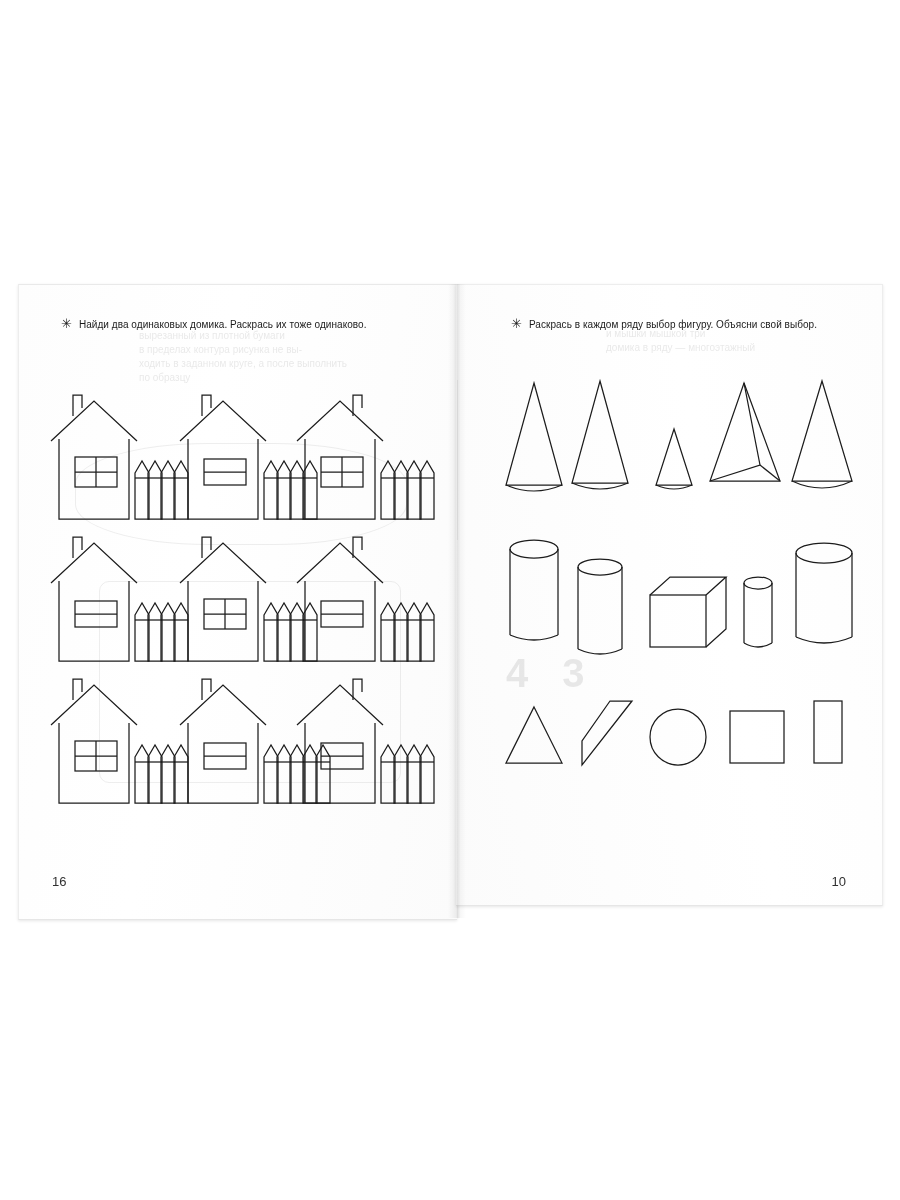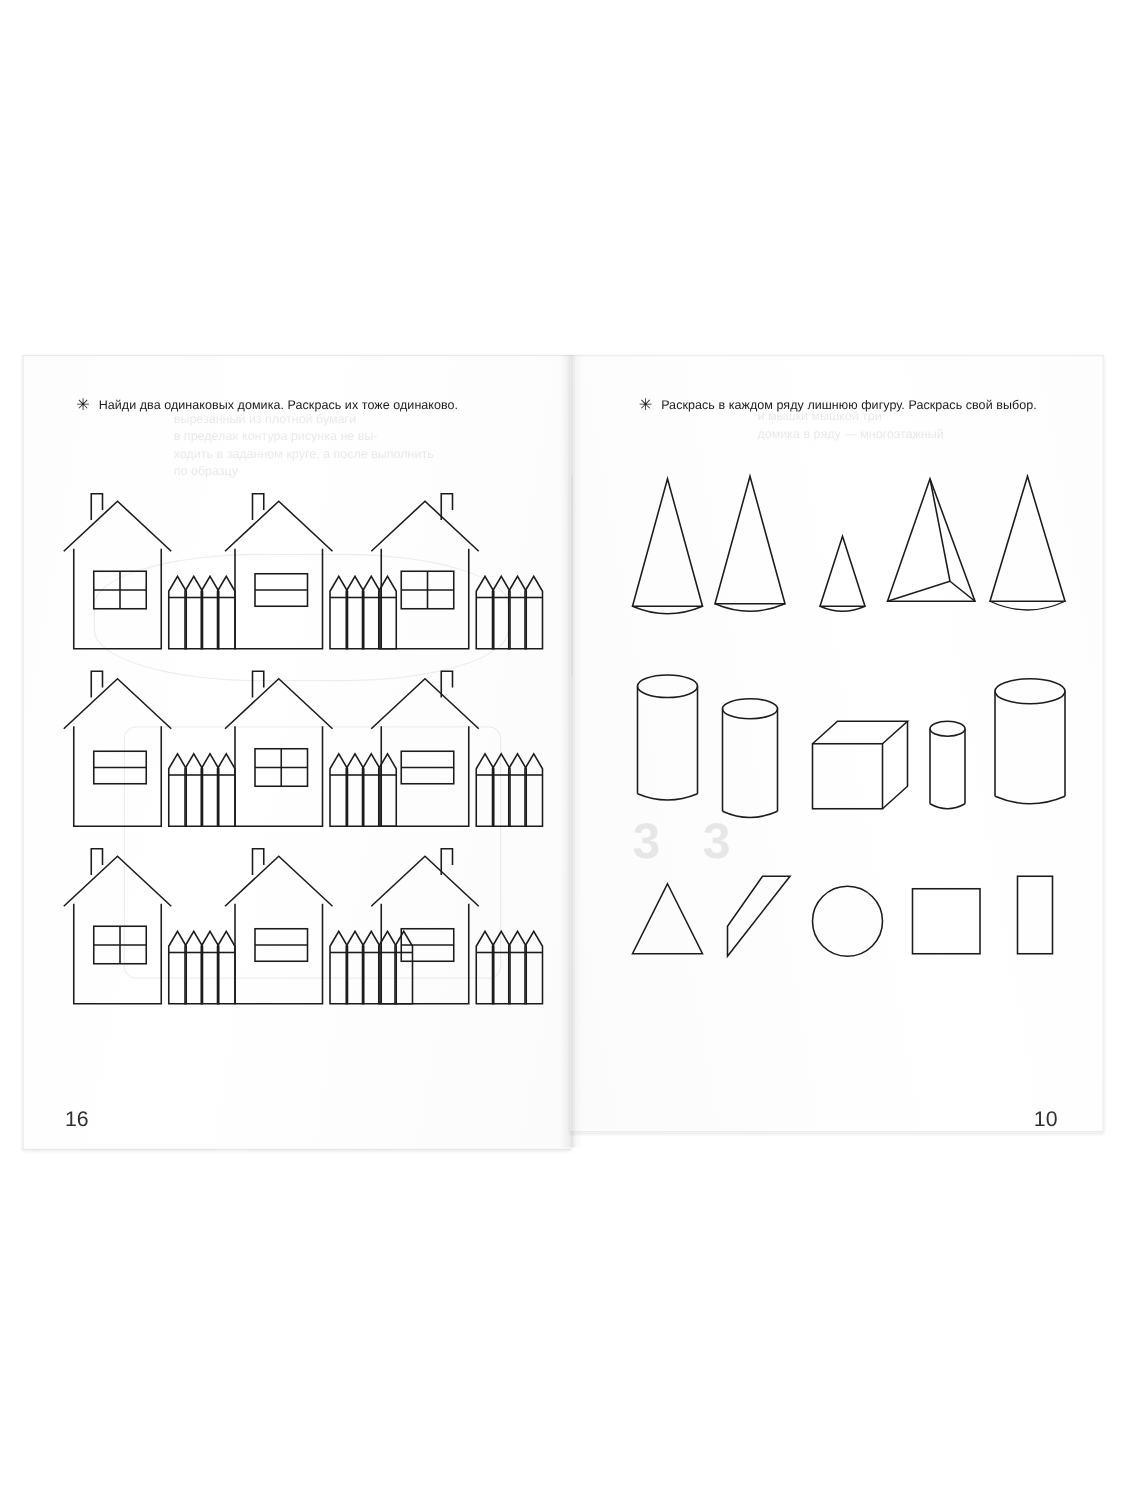--- a/index.html
+++ b/index.html
@@ -84,23 +84,22 @@
     font-size: 10px;
     line-height: 19px;
     color: #1b1b1b;
     letter-spacing: 0.05px;
   }
   .task-left { left: 42px; top: 30px; width: 350px; }
   .task-right { left: 55px; top: 30px; width: 345px; }
 
   .folio {
     position: absolute;
-    font-size: 17px;
+    font-size: 13px;
     color: #303030;
-    margin-top: 12px;
   }
   .folio-left { left: 33px; top: 589px; }
   .folio-right { right: 36px; top: 589px; }
 
   
   .ghost {
     position: absolute;
     color: rgba(120,120,120,0.16);
     font-family: "Liberation Sans", sans-serif;
     pointer-events: none;
@@ -272,29 +271,29 @@
               <use href="#picket" x="39"></use>
           </g>
         </svg>
       </div>
 
       <div class="folio folio-left">16</div>
     </div>
 
     <div class="leaf leaf-right">
 
-      <div class="ghost ghost-big" style="left:50px; top:366px;">33</div>
+      <div class="ghost ghost-big" style="left:50px; top:366px;">43</div>
       <div class="ghost ghost-line" style="left:150px; top:42px; width:250px;">
         и мышки мышкой три<br>
         домика в ряду — многоэтажный
       </div>
 
       <div class="task task-right">
         <span class="task-bullet">✳</span>
-        <span class="task-text">Раскрась в каждом ряду лишнюю фигуру. Раскрась свой выбор.</span>
+        <span class="task-text">Раскрась в каждом ряду выбор фигуру. Объясни свой выбор.</span>
       </div>
 
       <div class="art" style="left:48px; top:96px;">
         <svg width="350" height="440" viewBox="0 0 350 440">
 
           <g>
             <path class="ink" d="M30 2 L58 104 L2 104 Z"></path>
             <path class="ink-thin" d="M2 104 Q30 116 58 104"></path>
           </g>
           <g>

